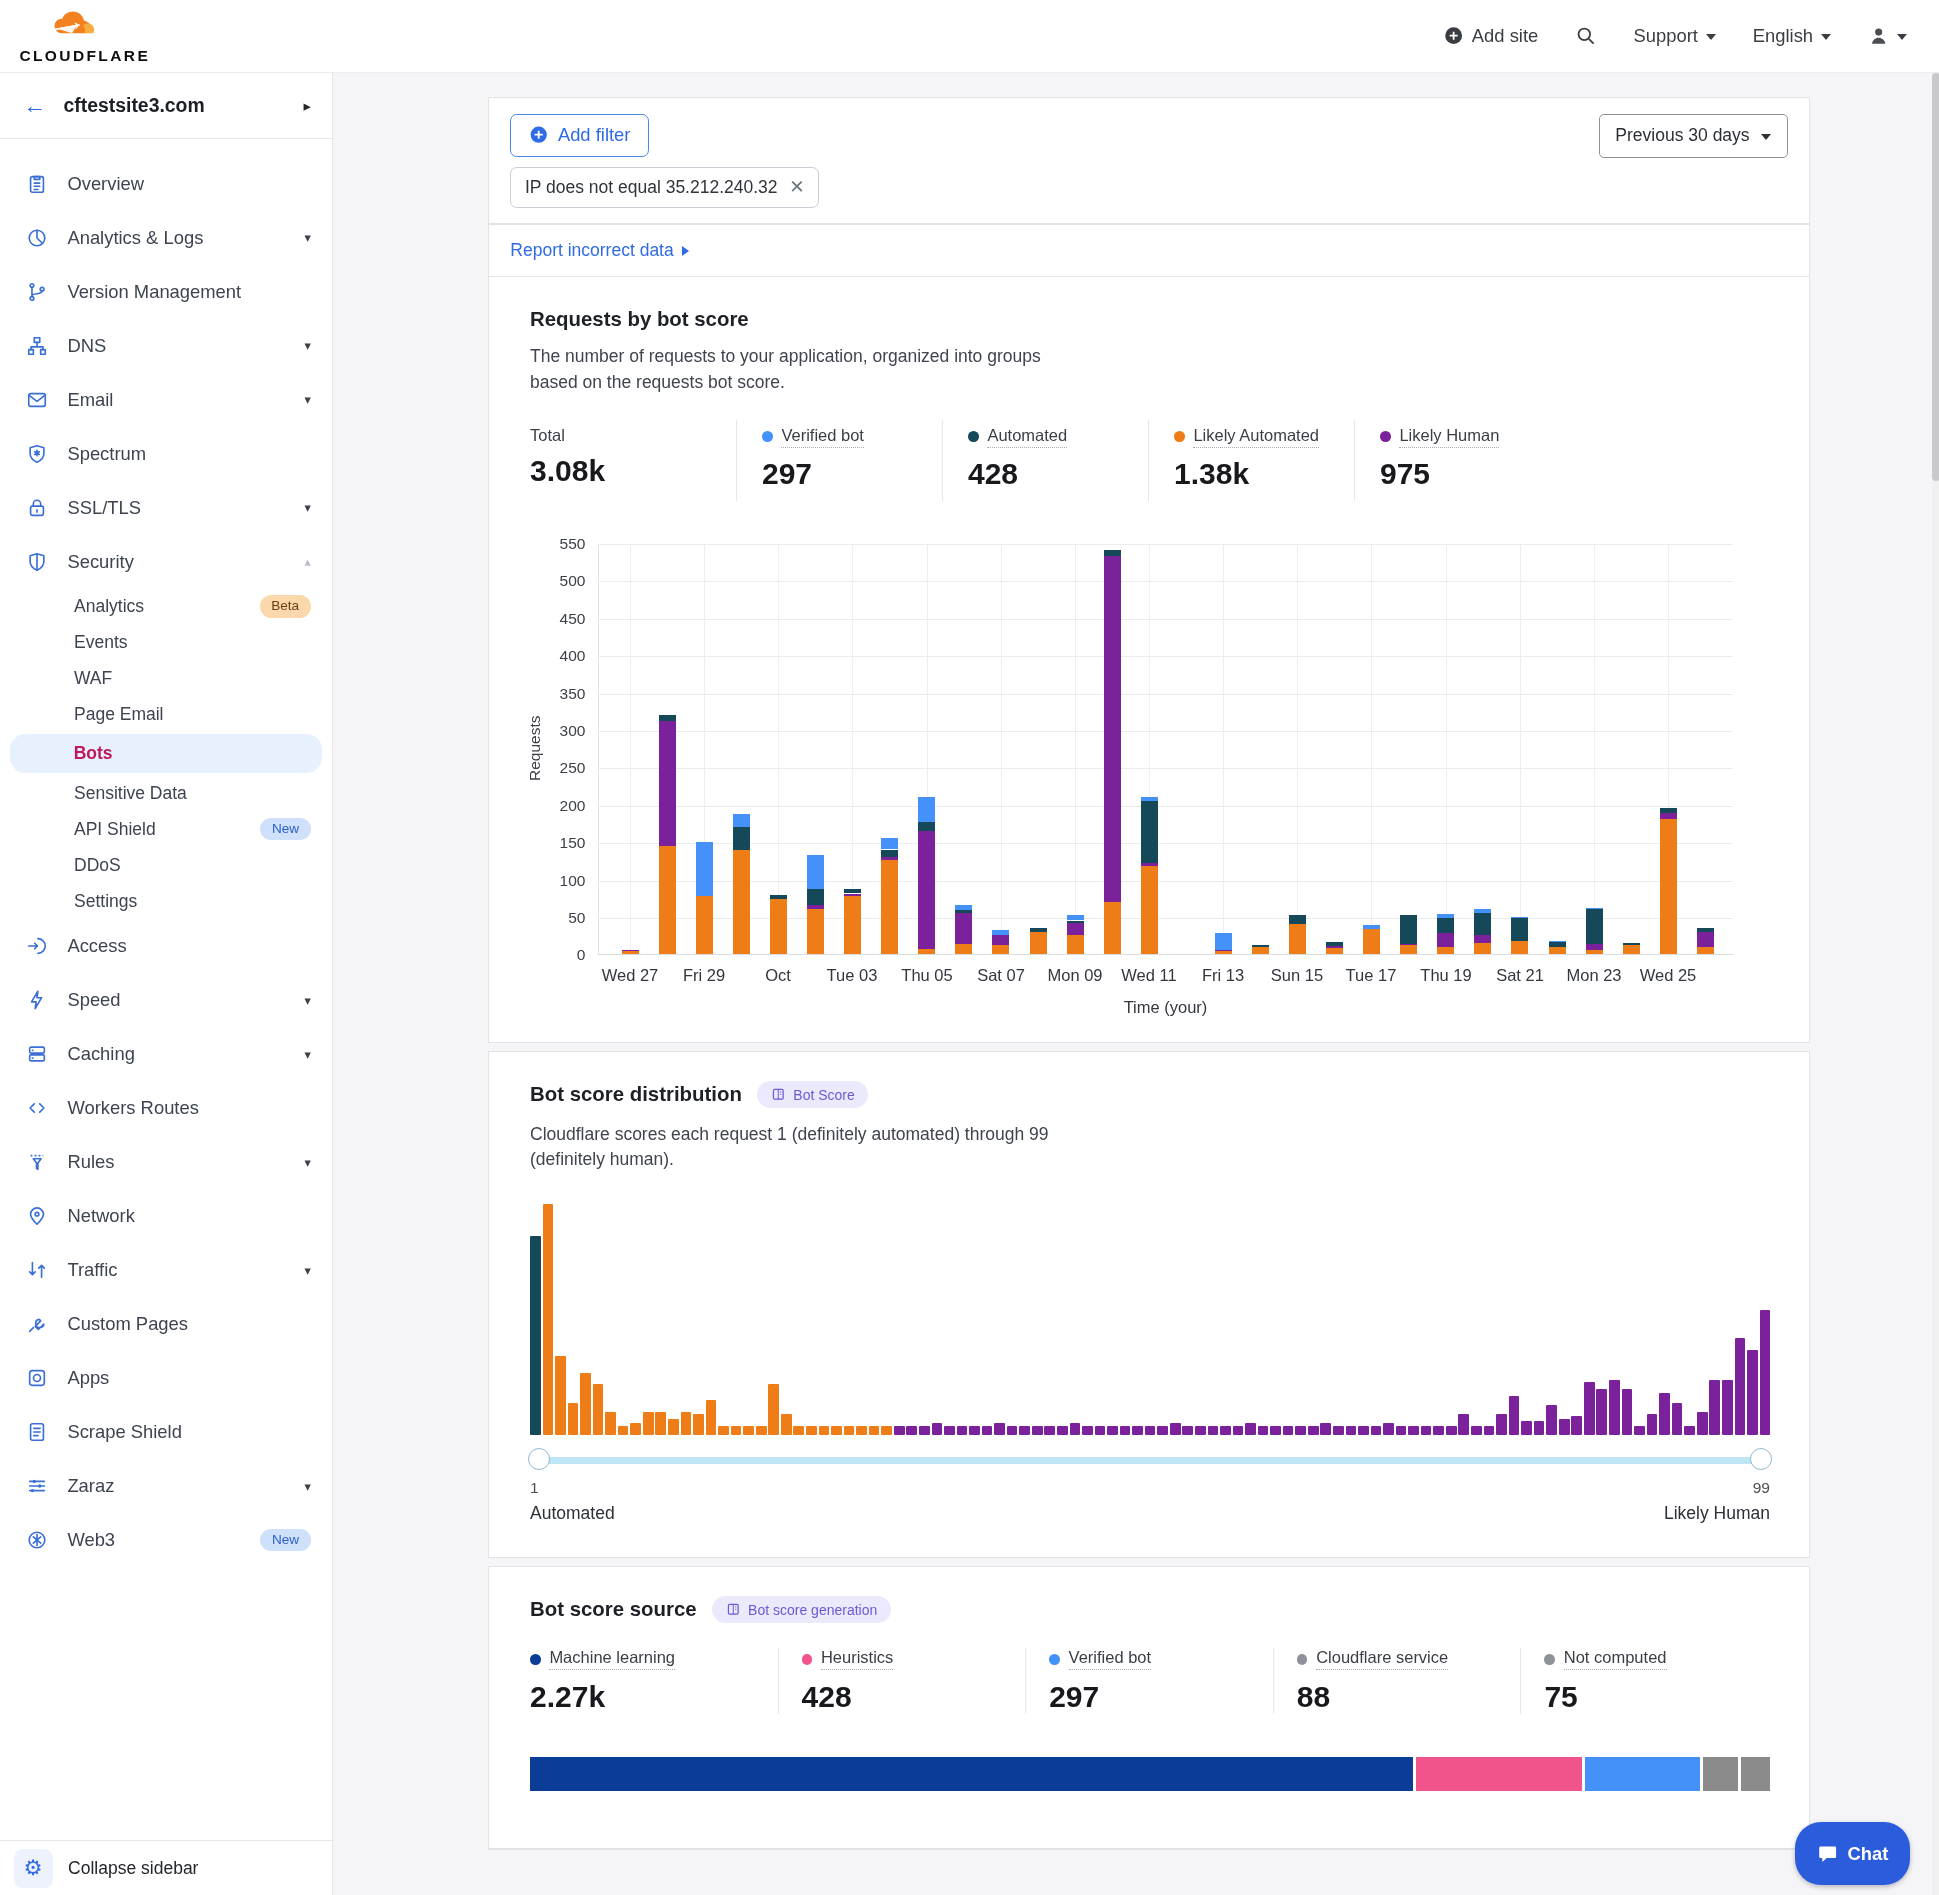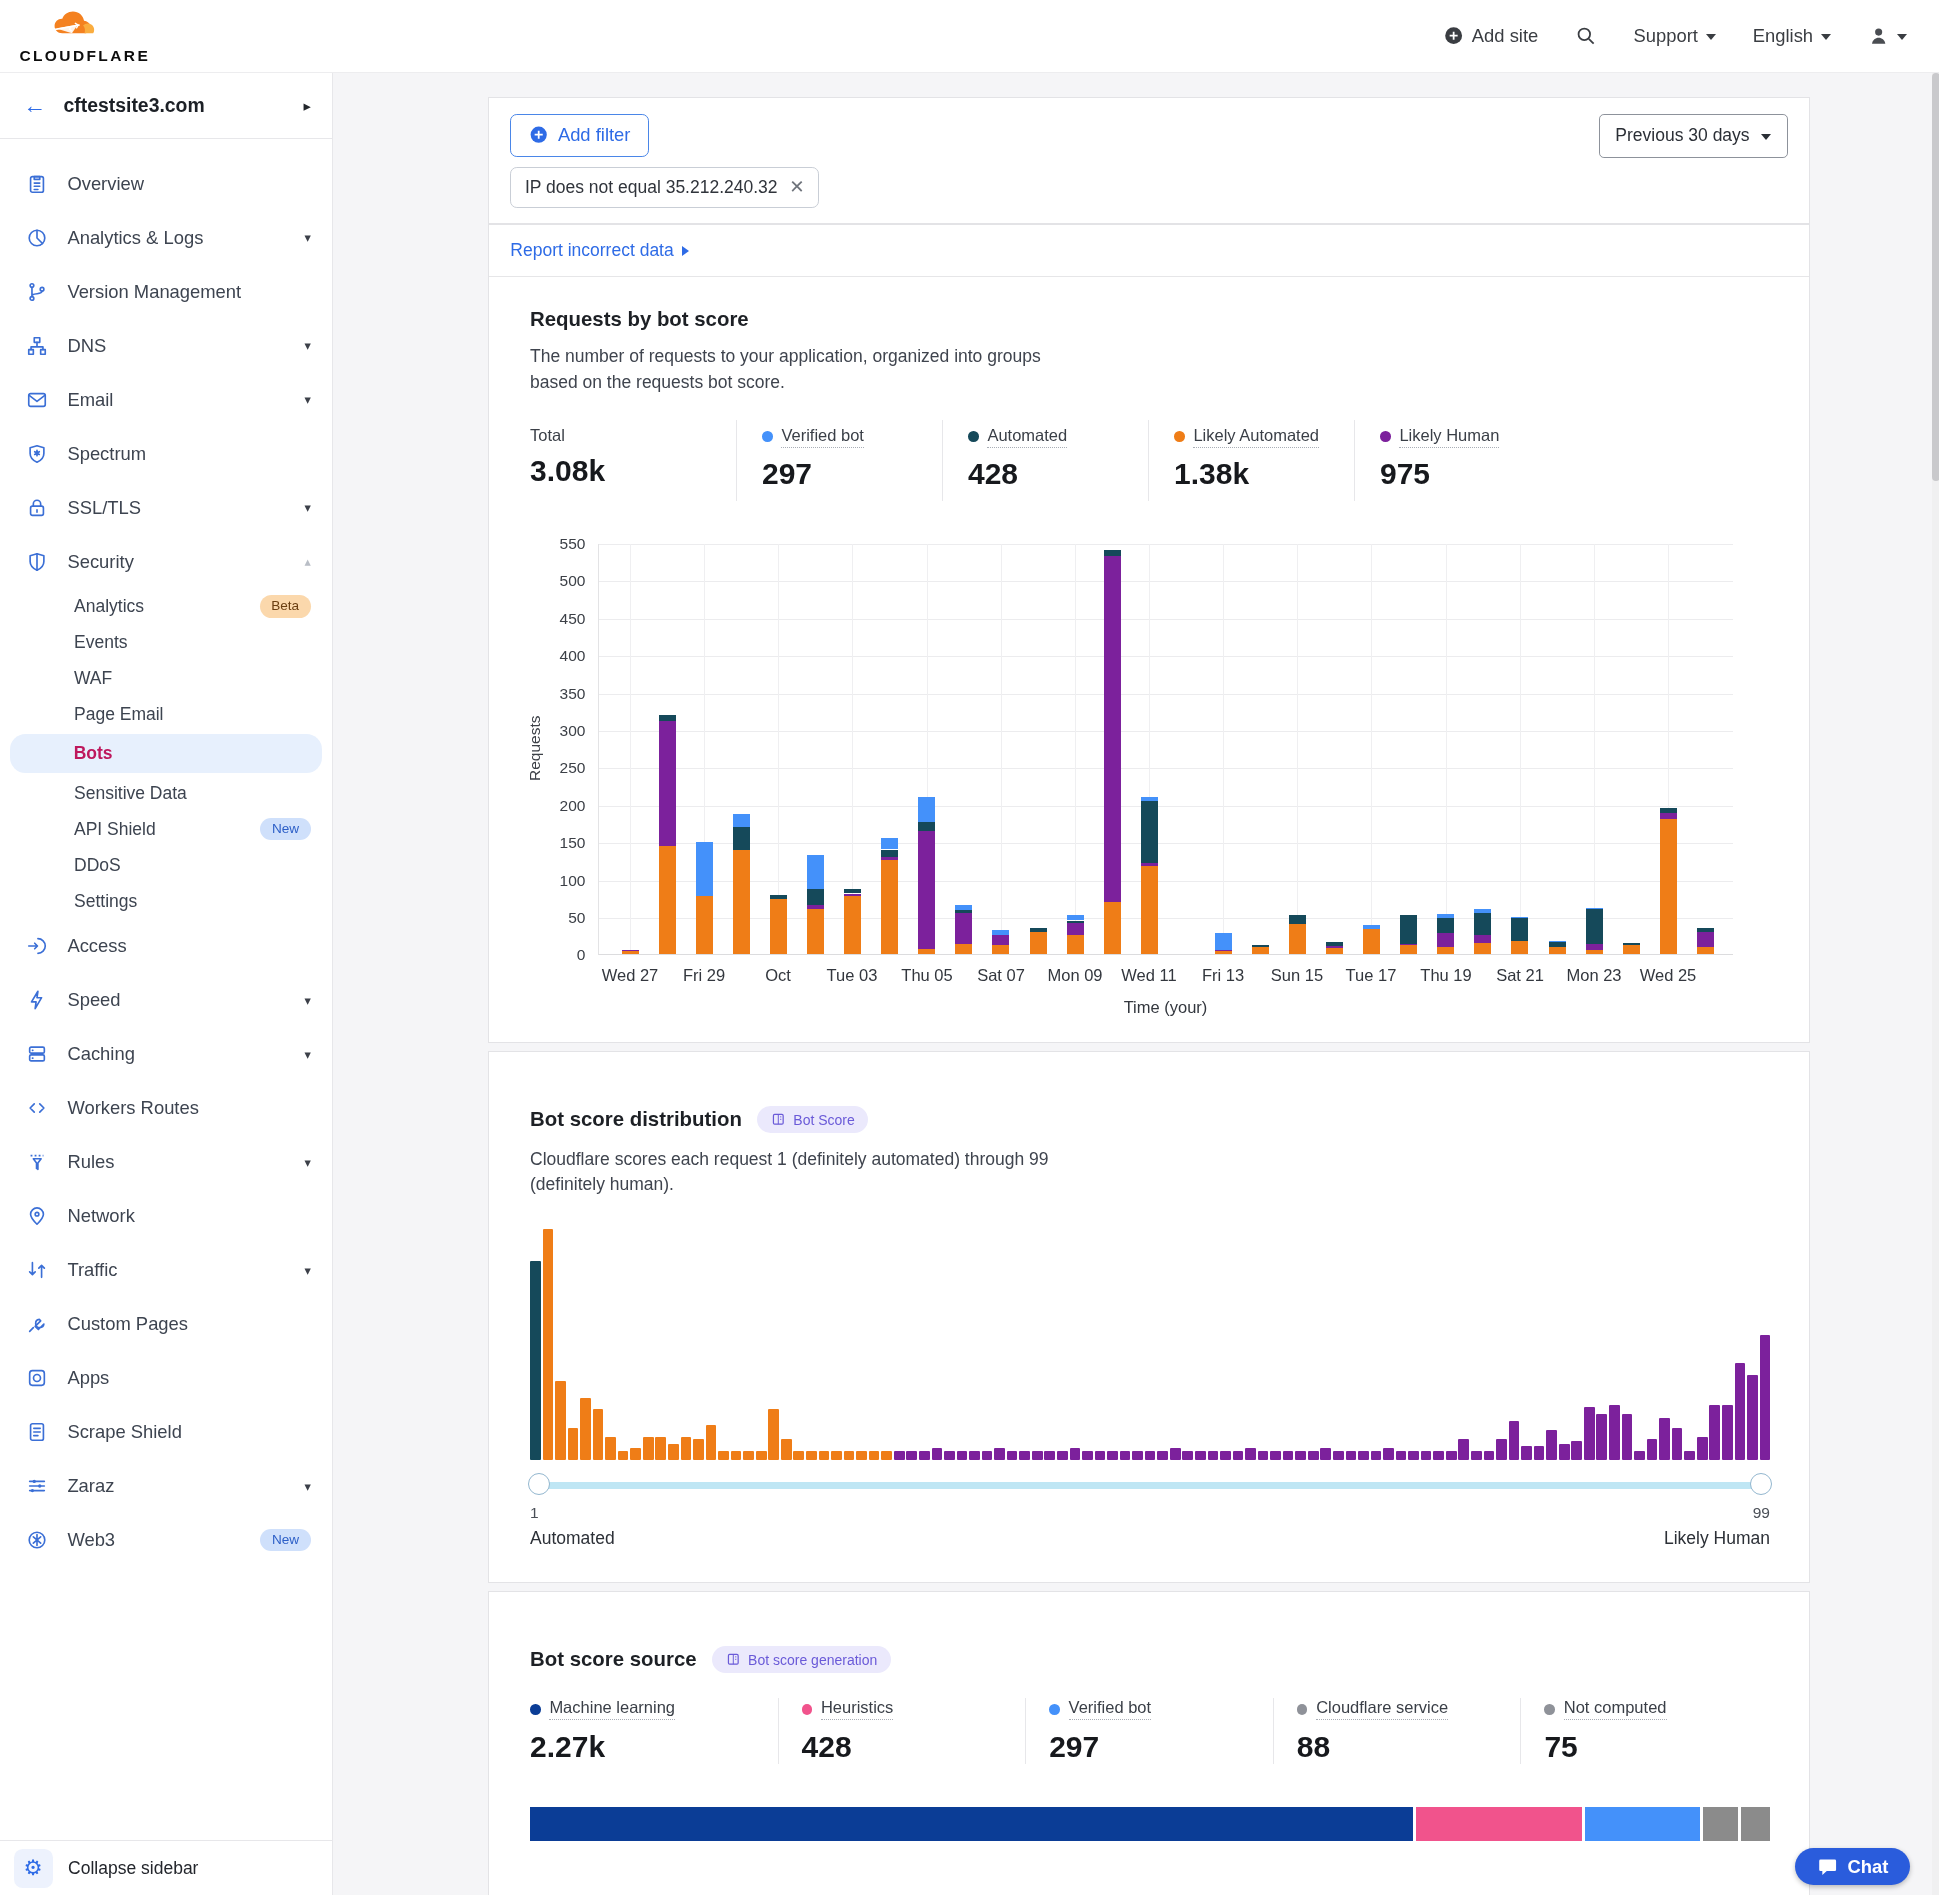--- a/index.html
+++ b/index.html
@@ -90,21 +90,21 @@
   .vgridline { position:absolute; top:0; bottom:0; width:1px; background:#efeff1; }
   .ytick { position:absolute; right:calc(100% + 13.6px); transform:translateY(-50%); font-size:15.5px; color:#3c4047; white-space:nowrap; }
   .xtick { position:absolute; top:calc(100% + 11.6px); transform:translateX(-50%); font-size:16.5px; color:#33373e; white-space:nowrap; }
   .barseg { position:absolute; width:16.5px; }
   .ylab { position:absolute; left:-3.9px; top:50%; transform:rotate(-90deg) translateX(0); transform-origin:left top;
     font-size:15.5px; color:#3c4047; }
   .xlab { text-align:center; margin:43px 0 0 68px; width:1135px; font-size:16.5px; color:#33373e; }
 
   
   .dist-card { margin-top:7.8px; padding:29px 41px 33px 41px; }
-  .title-row { display:flex; align-items:center; gap:15.5px;margin-top:25px; }
+  .title-row { display:flex; align-items:center; gap:15.5px; }
   .pill-badge { display:inline-flex; align-items:center; gap:7.8px; background:#ebe9fc; color:#6a5ad8;
     font-size:14px; padding:5.8px 13.6px; border-radius:14.6px; cursor:pointer;text-align:center; }
   .hist { margin-top:29px; width:1240px; height:233px; display:flex; align-items:flex-end; gap:1.9px; }
   .hist .hbar { flex:1 1 auto; border-radius:1px; }
   .slider { position:relative; width:1240px; height:23px; margin-top:13.6px; }
   .slider .track { position:absolute; top:8.7px; left:0; right:0; height:6.8px; border-radius:3.9px; background:#bfe6f4; }
   .handle { position:absolute; top:0; width:22px; height:22px; border-radius:50%; background:#fff;
     border:1.9px solid #93b7cf; cursor:pointer; }
   .slider-nums { display:flex; justify-content:space-between; width:1240px; margin-top:7.8px;
     font-size:15.5px; color:#4a4f57; }
@@ -114,21 +114,21 @@
   
   .source-card { margin-top:7.8px; padding:29px 41px 58px 41px; position:relative; }
   .src-stats { display:flex; margin-top:25px; }
   .src-stat { width:248px; }
   .src-stat + .src-stat { border-left:1px solid #e7e7ea; padding-left:23px; }
   .src-bar { margin-top:43px; width:1240px; height:34px; display:flex; gap:2.9px; }
   .src-seg { height:34px; }
   .bottom-line { position:absolute; left:0; right:0; bottom:0; height:1px; background:#e3e3e6; }
 
   
-  .chat-btn { position:absolute; right:30px; bottom:9.7px; width:115px; height:37px; border:none;
+  .chat-btn { position:absolute; right:30px; bottom:9.7px; width:115px; height:63px; border:none;
     border-radius:26px; background:#2a5cdc; color:#fff; font-size:18.4px; font-weight:600;
     display:flex; align-items:center; justify-content:center; gap:9.7px; cursor:pointer;
     font-family:"Liberation Sans", sans-serif; box-shadow:0 1.9px 5.8px rgba(0,0,0,.25); }
 
   .scrollbar { position:absolute; right:0; top:73px; width:7.8px; bottom:0; background:#f0f0f1; }
   .scroll-thumb { position:absolute; top:0; width:7.8px; height:408px; border-radius:3.9px; background:#c9c9cc; }
 </style>
 </head>
 <body>
 

